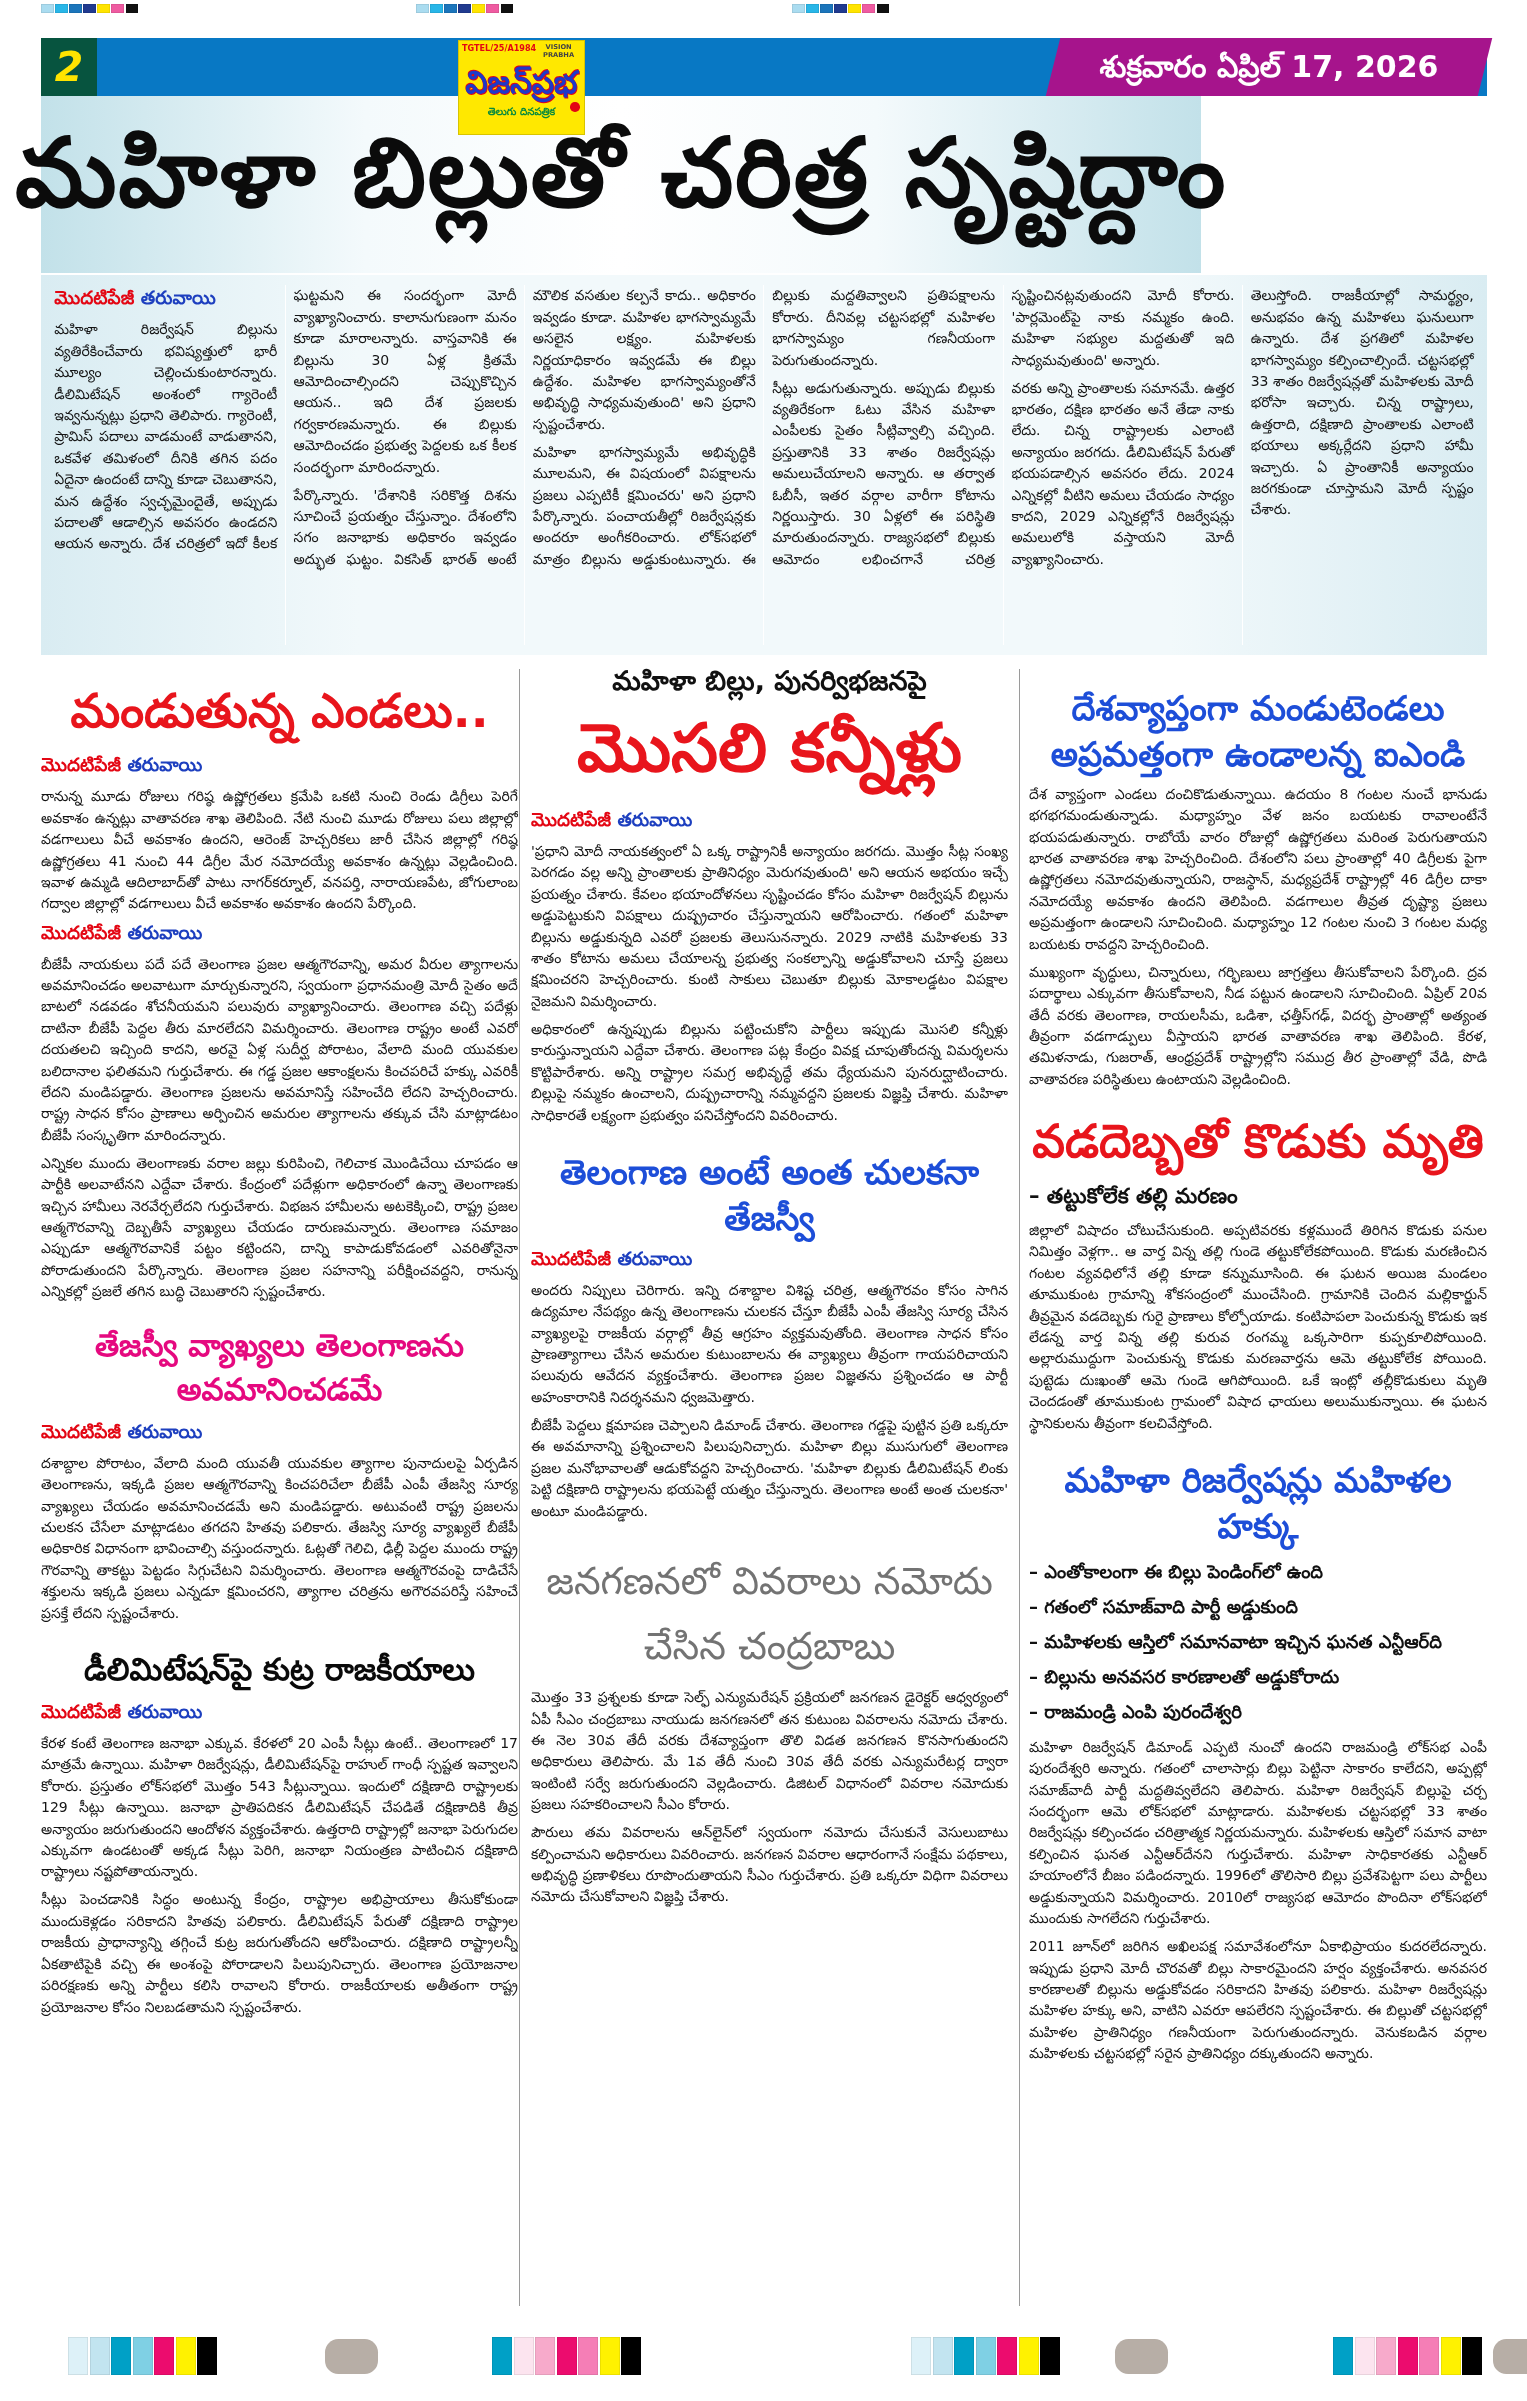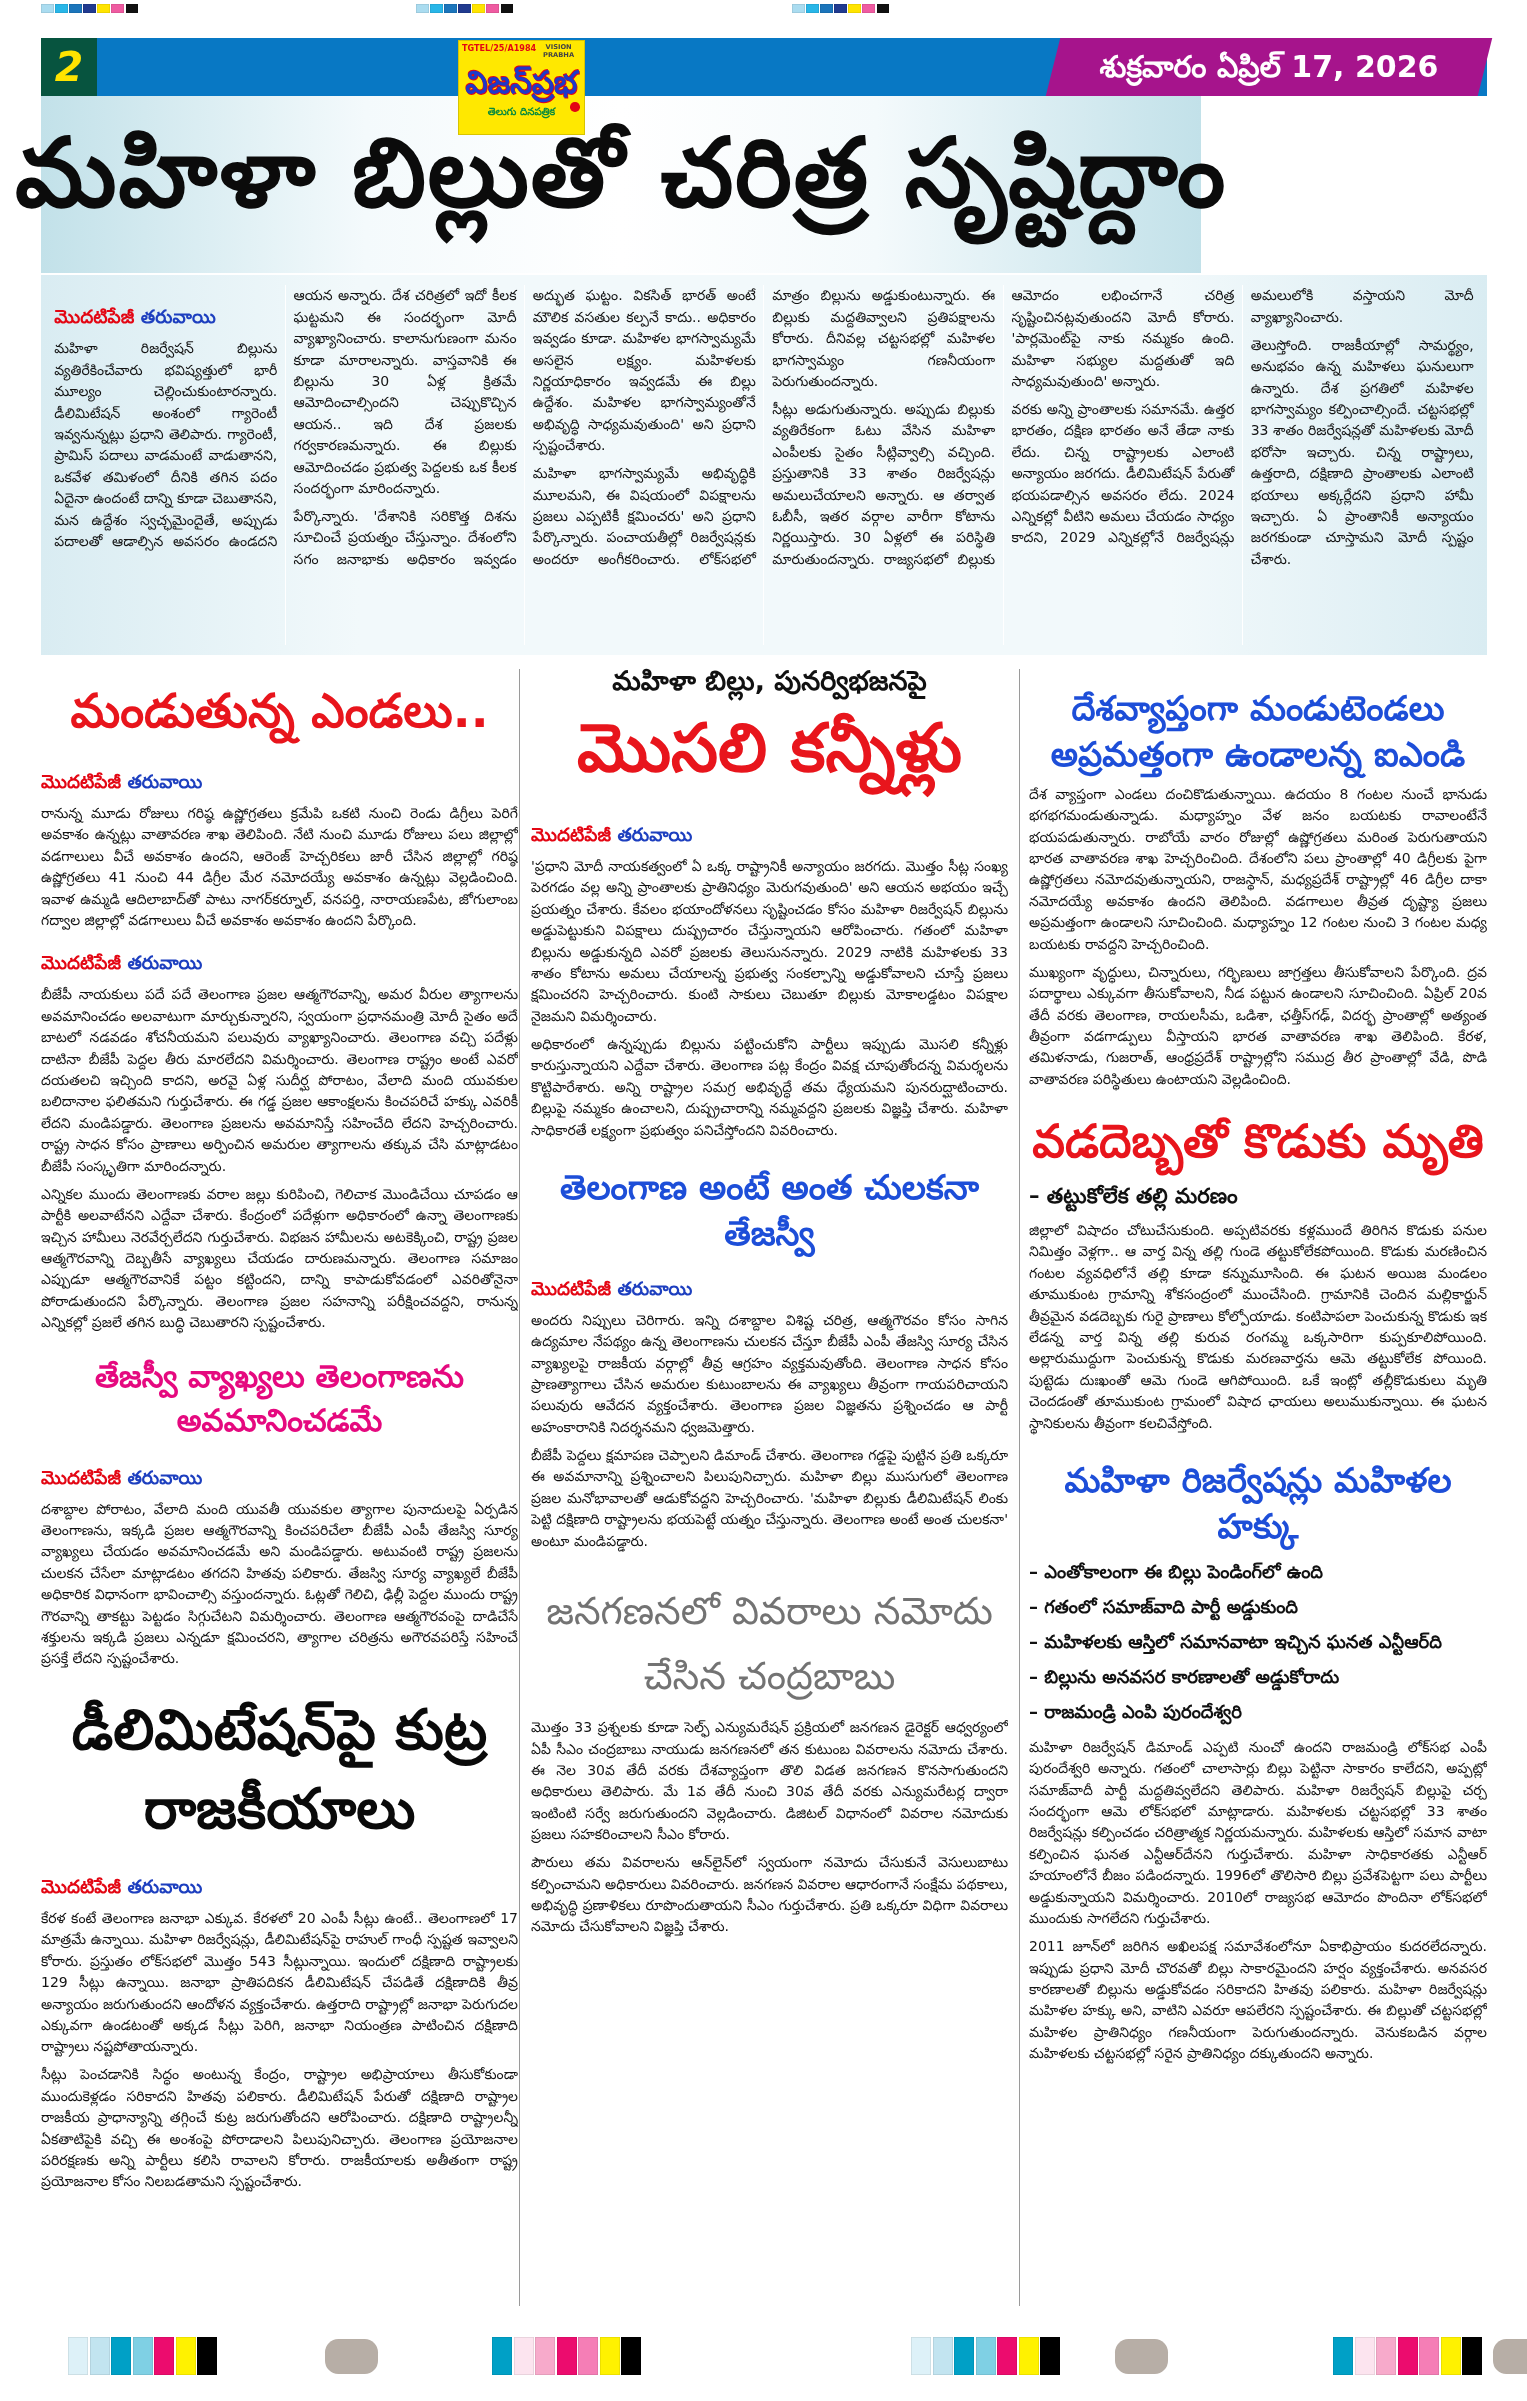--- a/index.html
+++ b/index.html
@@ -37,35 +37,35 @@
   
   .headline-band{position:absolute;left:41px;top:96px;width:1160px;height:177px;
     background:linear-gradient(90deg,#c2e1e9 0%,#f4fafc 28%,#ffffff 50%,#f4fafc 72%,#c2e1e9 100%);
     display:flex;align-items:center;justify-content:center;}
   .headline{font-size:96px;font-weight:bold;color:#0b0b0b;letter-spacing:1.5px;white-space:nowrap;}
   .lead{position:absolute;left:41px;top:275px;width:1446px;height:380px;box-sizing:border-box;
     background:linear-gradient(90deg,#d9ecf2 0%,#f2f9fb 22%,#f2f9fb 78%,#d9ecf2 100%);
     padding:10.3px 13.3px;column-count:6;column-gap:16.3px;column-rule:0.7px solid #ffffff;overflow:hidden;}
 
   .body-text p{margin:0 0 6.7px 0;text-align:justify;font-size:14px;line-height:21.4px;color:#141414;}
-  .dateline{font-size:18.5px;font-weight:bold;margin:21px 0 6px 0;}
+  .dateline{font-size:18.5px;font-weight:bold;margin:2px 0 6px 0;}
   .dl-red{color:#e30613;}
   .dl-blue{color:#1d3fbf;}
 
   
   .colgroup{position:absolute;top:662px;height:1659px;overflow:hidden;}
   #col-left{left:41px;width:477px;}
   #col-mid{left:531px;width:477px;}
   #col-right{left:1029px;width:458px;}
   .vrule{position:absolute;top:669px;height:1637px;width:0.7px;background:#9a9a9a;}
 
   .h-endalu{font-size:47px;color:#e8151c;font-weight:bold;text-align:center;margin:21px 0 4.4px 0;}
   .h-black-md{font-size:34px;color:#1d4ed8;font-weight:bold;text-align:center;margin:24px 0 6px 0;line-height:1.35;}
   .h-pink{font-size:31px;color:#e5097f;font-weight:bold;text-align:center;margin:24px 0 6px 0;}
-  .h-delim{font-size:56px;color:#0a0a0a;font-weight:900;text-align:center;margin:27px 0 6px 0;}
+  .h-delim{font-size:31px;color:#0a0a0a;font-weight:900;text-align:center;margin:27px 0 6px 0;}
   .kicker{font-size:27px;color:#111111;font-weight:bold;text-align:center;margin:3px 0 0 0;}
   .h-mosali{font-size:67px;color:#e8151c;font-weight:bold;text-align:center;margin:6px 0 6px 0;}
   .h-purple{font-size:38px;color:#737373;font-weight:normal;text-align:center;margin:27px 0 9px 0;line-height:1.7;}
   .h-red-md{font-size:46px;color:#e8151c;font-weight:bold;text-align:center;margin:24px 0 4.4px 0;}
   .subhead{font-size:21px;font-weight:bold;color:#111111;margin:4.4px 0 7.4px 0;}
   .bullets{margin:7.4px 0 12px 0;}
   .bullets div{font-size:18px;font-weight:bold;line-height:27px;color:#111111;margin-top:8px;}
 </style>
 </head>
 <body>

